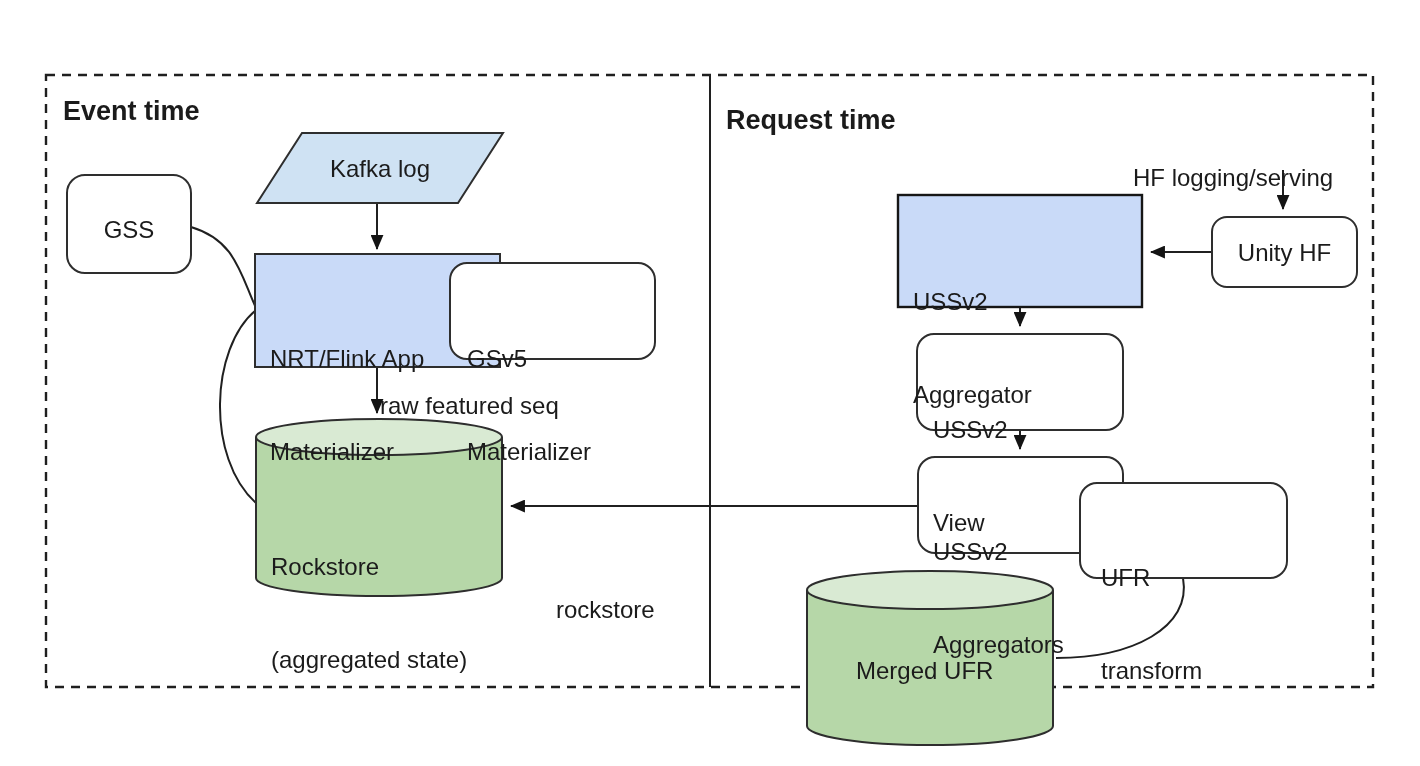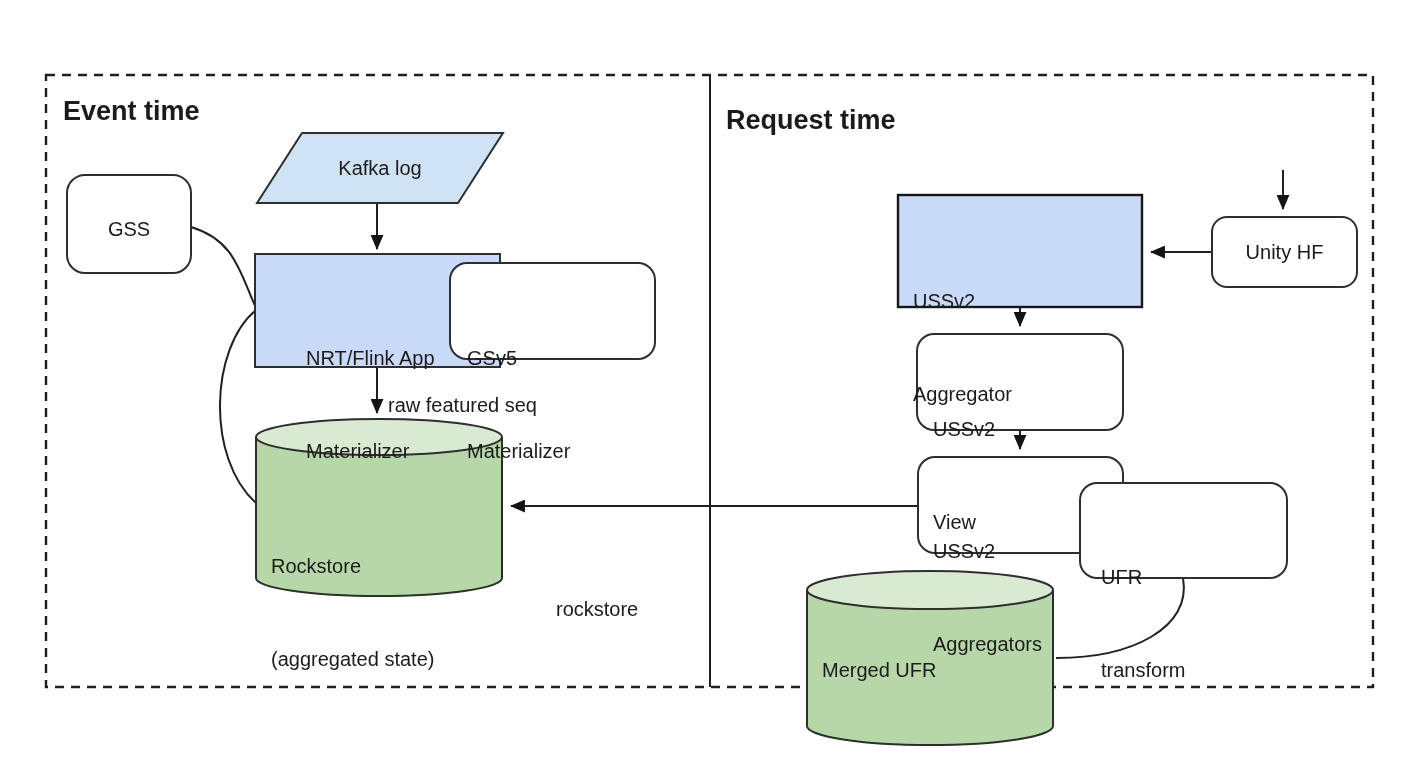--- a/index.html
+++ b/index.html
@@ -7,21 +7,21 @@
     position:relative;
     width:1420px;height:766px;
     background:#ffffff;
     font-family:"Liberation Sans", sans-serif;
     color:var(--text,#1b1b1b);
     overflow:hidden;
   }
   #shapes{position:absolute;left:0;top:0;}
   .lbl{
     position:absolute;
-    font-size:20px;
+    font-size:24px;
     line-height:31px;
     color:var(--text,#1b1b1b);
     white-space:pre;
   }
   .title{
     font-size:27px;
     line-height:30px;
     font-weight:bold;
   }
   .center-box{
@@ -83,21 +83,21 @@
     <ellipse cx="930" cy="590" rx="123" ry="19" class="fill-green-top stroke"></ellipse>
   </svg>
 
   <div class="lbl title" style="left:63px;top:96px;">Event time</div>
   <div class="lbl title" style="left:726px;top:105px;">Request time</div>
 
   <div class="lbl center-box" style="left:67px;top:175px;width:124px;height:109px;border-radius:18px;">GSS</div>
 
   <div class="lbl center-box" style="left:257px;top:133px;width:246px;height:70px;">Kafka log</div>
 
-  <div class="lbl" style="left:270px;top:281px;margin-left:36px;">
+  <div class="lbl" style="left:270px;top:281px;">
     <div>NRT/Flink App</div>
     <div>Materializer</div>
   </div>
 
   <div class="lbl" style="left:467px;top:281px;">
     <div>GSv5</div>
     <div>Materializer</div>
   </div>
 
   <div class="lbl" style="left:271px;top:489px;">
@@ -120,25 +120,26 @@
   <div class="lbl" style="left:933px;top:474px;">
     <div>USSv2</div>
     <div>Aggregators</div>
   </div>
 
   <div class="lbl" style="left:1101px;top:500px;">
     <div>UFR</div>
     <div>transform</div>
   </div>
 
-  <div class="lbl" style="left:822px;top:655px;">Merged UFR</div>
+  <div class="lbl" style="left:856px;top:655px;">Merged UFR</div>
 
-  <div class="lbl" style="left:388px;top:390px;">raw featured seq</div>
+  <div class="lbl" style="left:380px;top:390px;">raw featured seq</div>
 
 
   <div class="lbl" style="left:556px;top:532px;">
     <div>rockstore</div>
   </div>
 
   <div class="lbl" style="left:1133px;top:100px;">
+    <div>HF logging/serving</div>
   </div>
 
 </div>
 
 </body></html>

